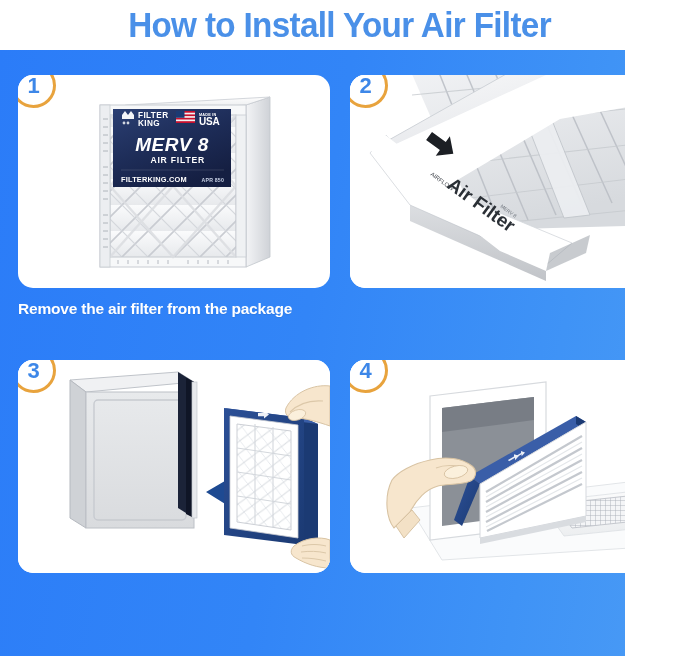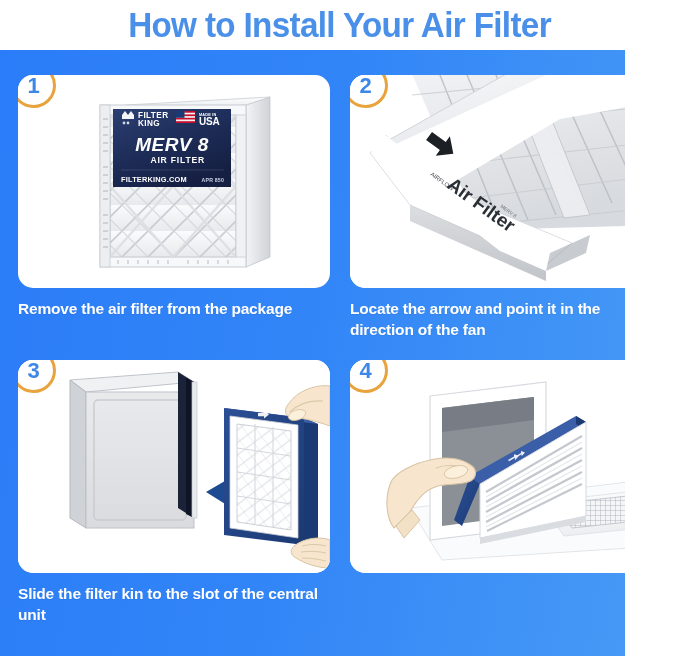--- a/index.html
+++ b/index.html
@@ -308,21 +308,20 @@
             <g transform="translate(82,57) rotate(36)">
               <path d="M0 0 L17 0 L17 -7 L30 5 L17 17 L17 10 L0 10 Z" fill="#1c1f24"></path>
             </g>
             <text x="80" y="100" font-family="Liberation Sans, sans-serif" font-size="6" fill="#40454c" transform="rotate(36 80 100)">AIRFLOW</text>
 
             <text x="96" y="112" font-family="Liberation Sans, sans-serif" font-size="19" font-weight="bold" fill="#2b3036" transform="rotate(36 96 112)">Air Filter</text>
             <text x="150" y="132" font-family="Liberation Sans, sans-serif" font-size="5" fill="#6d737b" transform="rotate(36 150 132)">MERV 8</text>
           </svg>
         </div>
       </div>
-      <div class="caption">Locate the arrow and point it in the direction of the fan</div>
     </div>
 
     <div class="step step-3">
       <div class="card">
         <div class="badge">3</div>
         <div class="art">
           <svg viewBox="0 0 312 213" preserveAspectRatio="xMidYMid meet">
             <defs>
               <linearGradient id="unitFace" x1="0" y1="0" x2="0" y2="1">
                 <stop offset="0%" stop-color="#e8eaec"></stop>
@@ -387,21 +386,20 @@
               <path d="M276 186 C286 178 302 176 312 180 L312 208 C300 208 288 204 278 198 C272 195 272 190 276 186 Z" fill="#f7e6cd" stroke="#d8c3a3" stroke-width="1"></path>
               <g fill="none" stroke="#dcc8a9" stroke-width="1">
                 <path d="M284 186 C292 184 300 184 308 186"></path>
                 <path d="M283 192 C291 191 300 191 308 193"></path>
                 <path d="M284 198 C292 198 300 199 308 201"></path>
               </g>
             </g>
           </svg>
         </div>
       </div>
-      <div class="caption">Slide the filter kin to the slot of the central unit</div>
     </div>
 
     <div class="step step-4">
       <div class="card">
         <div class="badge">4</div>
         <div class="art">
           <svg viewBox="0 0 312 213" preserveAspectRatio="xMidYMid meet">
             <defs>
               <linearGradient id="ceilGrad" x1="0" y1="0" x2="0.3" y2="1">
                 <stop offset="0%" stop-color="#ffffff"></stop>

